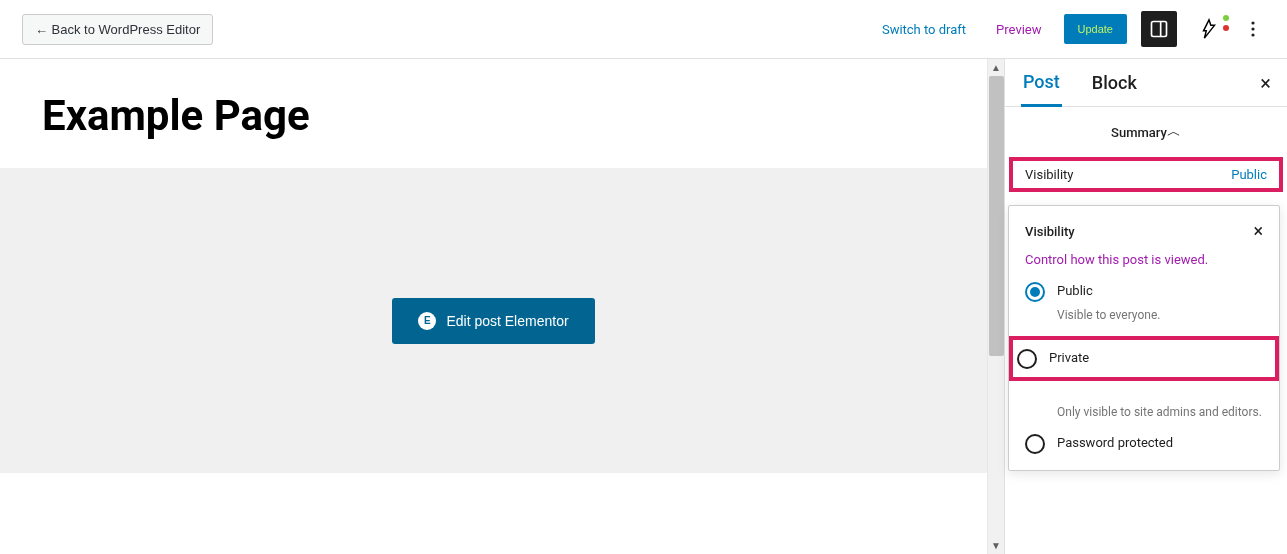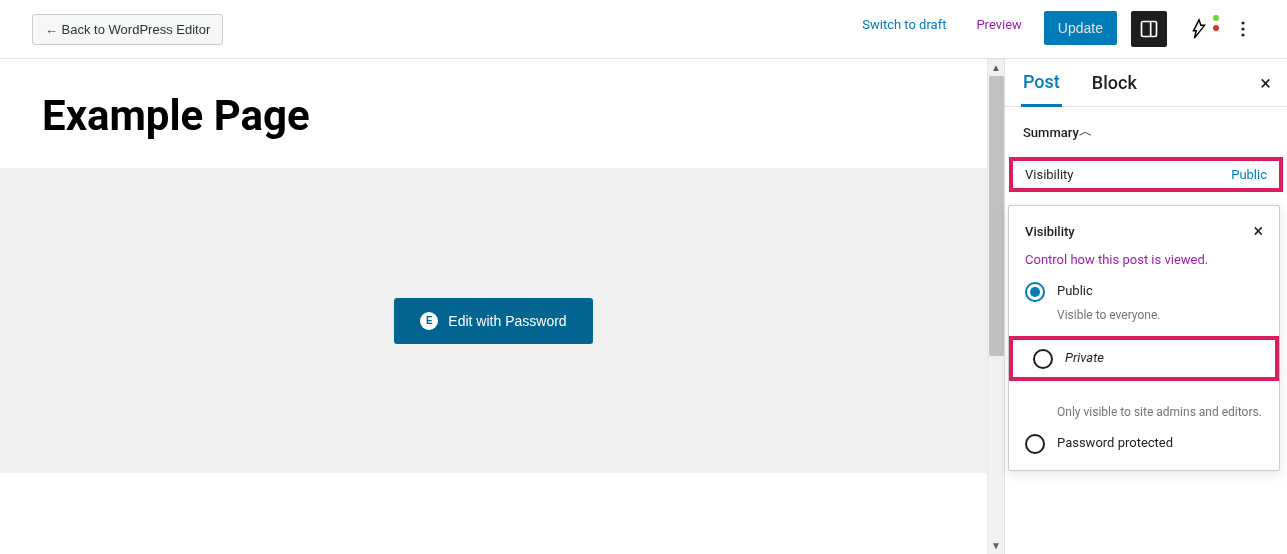--- a/index.html
+++ b/index.html
@@ -1,23 +1,23 @@
 <!DOCTYPE html>
 <html><head>
   <meta charset="utf-8">
   <style>
     * { box-sizing: border-box; margin: 0; padding: 0; }
     body { font-family: -apple-system, BlinkMacSystemFont, "Segoe UI", Roboto, sans-serif; font-size: 13px; color: #1e1e1e; background: #fff; width: 1287px; height: 554px; overflow: hidden; }
     
-    .top-bar { height: 59px; border-bottom: 1px solid #e0e0e0; display: flex; align-items: center; justify-content: space-between; padding: 0 32px; }
+    .top-bar { height: 59px; border-bottom: 1px solid #e0e0e0; display: flex; align-items: center; justify-content: space-between; padding: 0 22px; }
     .back-btn { border: 1px solid #ccc; background: #f6f7f7; color: #2c3338; padding: 7px 12px; font-size: 13px; border-radius: 3px; cursor: pointer; }
-    .top-right { display: flex; align-items: flex-start; gap: 14px; }
+    .top-right { display: flex; align-items: center; gap: 14px; }
     .switch-draft { color: #007cba; font-size: 13px; cursor: pointer; padding: 6px 8px; }
     .preview-btn { color: #a21caf; font-size: 13px; cursor: pointer; padding: 6px 8px; }
-    .update-btn { background: #007cba; color: #e5e5e5; border: none; padding: 9px 14px; font-size: 14px; border-radius: 2px; cursor: pointer; }
+    .update-btn { background: #007cba; color: #bef264; border: none; padding: 9px 14px; font-size: 11px; border-radius: 2px; cursor: pointer; }
     .settings-toggle { width: 36px; height: 36px; background: #1e1e1e; color: #fff; display: flex; align-items: center; justify-content: center; border-radius: 2px; cursor: pointer; }
     .yoast-icon { width: 36px; height: 36px; display: flex; align-items: center; justify-content: center; cursor: pointer; position: relative; }
     .kebab { width: 24px; height: 36px; display: flex; align-items: center; justify-content: center; cursor: pointer; }
     
     .main-layout { display: flex; height: calc(100% - 59px); }
     .editor-area { flex: 1; position: relative; }
     .page-title { font-size: 42px; font-weight: 700; color: #000; padding: 32px 0 28px 42px; }
     .gray-panel { background: #f0f0f0; height: 305px; display: flex; align-items: center; justify-content: center; }
     .elementor-btn { background: #026591; color: #fff; border: none; padding: 14px 26px; font-size: 14px; border-radius: 3px; cursor: pointer; display: flex; align-items: center; gap: 10px; }
     .elementor-circle { width: 18px; height: 18px; border-radius: 50%; background: #fff; display: flex; align-items: center; justify-content: center; color: #026591; font-size: 10px; font-weight: bold; }
@@ -27,21 +27,21 @@
     .scrollbar-track { width: 17px; background: #f1f1f1; position: relative; border-left: 1px solid #e8e8e8; }
     .scroll-thumb { position: absolute; width: 15px; left: 1px; background: #c1c1c1; border-radius: 2px; }
     .scroll-arrow { height: 17px; display: flex; align-items: center; justify-content: center; color: #606060; font-size: 10px; }
     
     .sidebar { width: 283px; border-left: 1px solid #e0e0e0; display: flex; flex-direction: column; position: relative; }
     .tabs-row { display: flex; border-bottom: 1px solid #e0e0e0; padding: 0 16px; height: 48px; align-items: center; position: relative; }
     .tab { padding: 0 2px; margin-right: 28px; font-size: 18px; cursor: pointer; height: 48px; display: flex; align-items: center; font-weight: 500; }
     .tab.active { border-bottom: 3px solid #007cba; margin-bottom: -1px; color: #007cba; }
     .tab-close { position: absolute; right: 16px; top: 14px; cursor: pointer; font-size: 20px; line-height: 1; }
     
-    .summary-header { display: flex; justify-content: flex-start; align-items: center; padding: 16px 18px; cursor: pointer; font-weight: 500; font-size: 13px; }
+    .summary-header { display: flex; justify-content: center; align-items: center; padding: 16px 18px; cursor: pointer; font-weight: 500; font-size: 13px; }
     .chevron { font-size: 14px; }
     
     .visibility-row-wrap { margin: 0 4px; border: 4px solid #db1e60; }
     .visibility-row { display: flex; justify-content: space-between; align-items: center; padding: 6px 12px; }
     .vis-label { font-size: 13px; }
     .vis-value { color: #007cba; font-size: 13px; cursor: pointer; }
     
     .popup { position: absolute; left: 3px; top: 146px; width: 272px; background: #fff; border: 1px solid #ccc; border-radius: 2px; box-shadow: 0 3px 12px rgba(0,0,0,0.1); padding: 16px; z-index: 10; }
     .popup-header { display: flex; justify-content: space-between; align-items: center; margin-bottom: 12px; }
     .popup-title { font-size: 13px; font-weight: 500; }
@@ -49,21 +49,21 @@
     .popup-desc { font-size: 13px; color: #a21caf; margin-bottom: 14px; }
     
     .opt-group { margin-bottom: 14px; }
     .opt-row { display: flex; align-items: flex-start; gap: 12px; }
     .opt-radio { width: 20px; height: 20px; border: 2px solid #1e1e1e; border-radius: 50%; flex-shrink: 0; display: flex; align-items: center; justify-content: center; margin-top: 1px; cursor: pointer; }
     .opt-radio.checked { border-color: #007cba; }
     .radio-dot { width: 10px; height: 10px; border-radius: 50%; background: #007cba; }
     .opt-label { font-size: 13px; padding-top: 2px; }
     .opt-help { font-size: 12px; color: #757575; margin: 6px 0 0 32px; }
     
-    .private-wrap { border: 4px solid #db1e60; margin: 13px -16px; padding: 8px 20px; font-style: italic; }
+    .private-wrap { border: 4px solid #db1e60; margin: 13px -16px; padding: 8px 4px; }
     
   </style>
 </head>
 <body>
 
 <div class="top-bar">
   <button class="back-btn">← Back to WordPress Editor</button>
   <div class="top-right">
     <span class="switch-draft">Switch to draft</span>
     <span class="preview-btn">Preview</span>
@@ -91,21 +91,21 @@
   </div>
 </div>
 
 <div class="main-layout">
   <div class="editor-area content-scroll-wrapper">
     <div class="content-area">
       <h1 class="page-title">Example Page</h1>
       <div class="gray-panel">
         <button class="elementor-btn">
           <span class="elementor-circle">E</span>
-          <span>Edit with Password</span>
+          <span>Edit post Elementor</span>
         </button>
       </div>
     </div>
     <div class="scrollbar-track">
       <div class="scroll-arrow">▲</div>
       <div class="scroll-thumb" style="top:17px;height:280px;"></div>
       <div class="scroll-arrow" style="position:absolute;bottom:0;width:100%;">▼</div>
     </div>
   </div>
 

